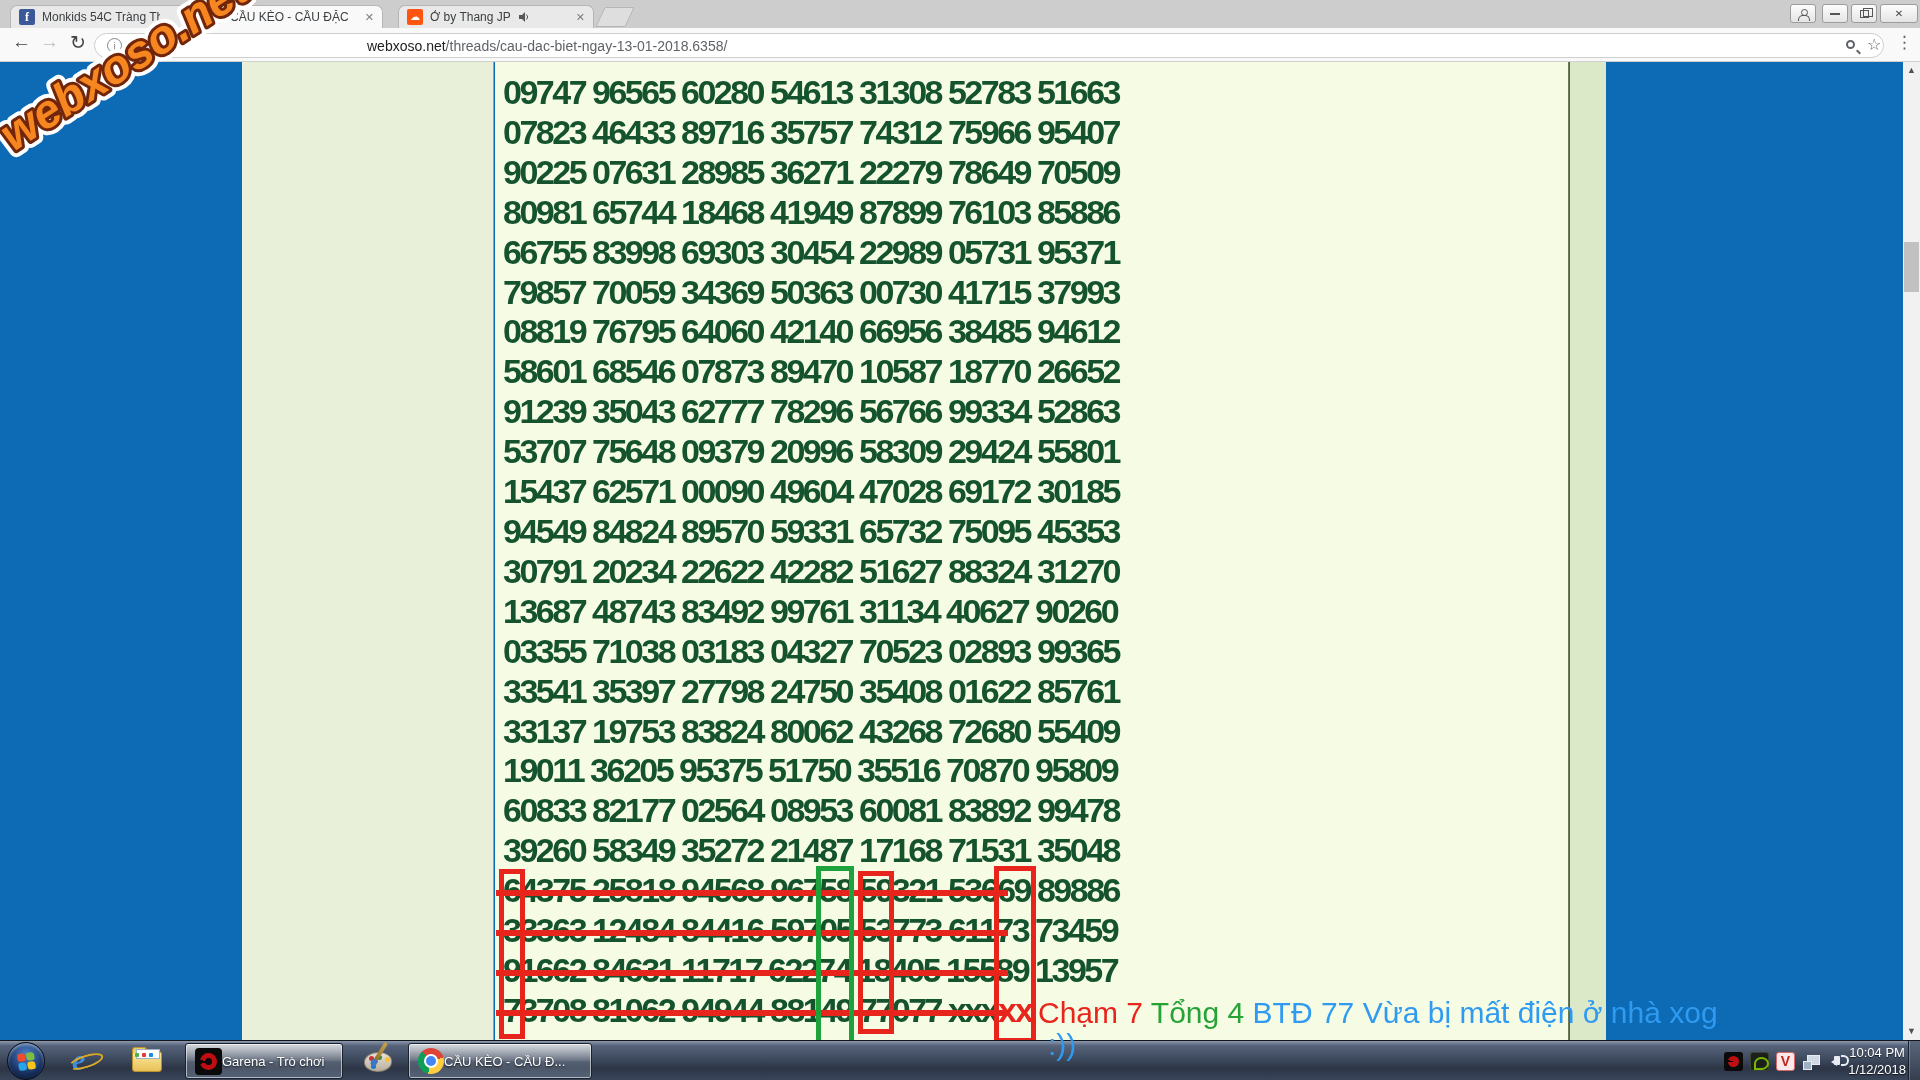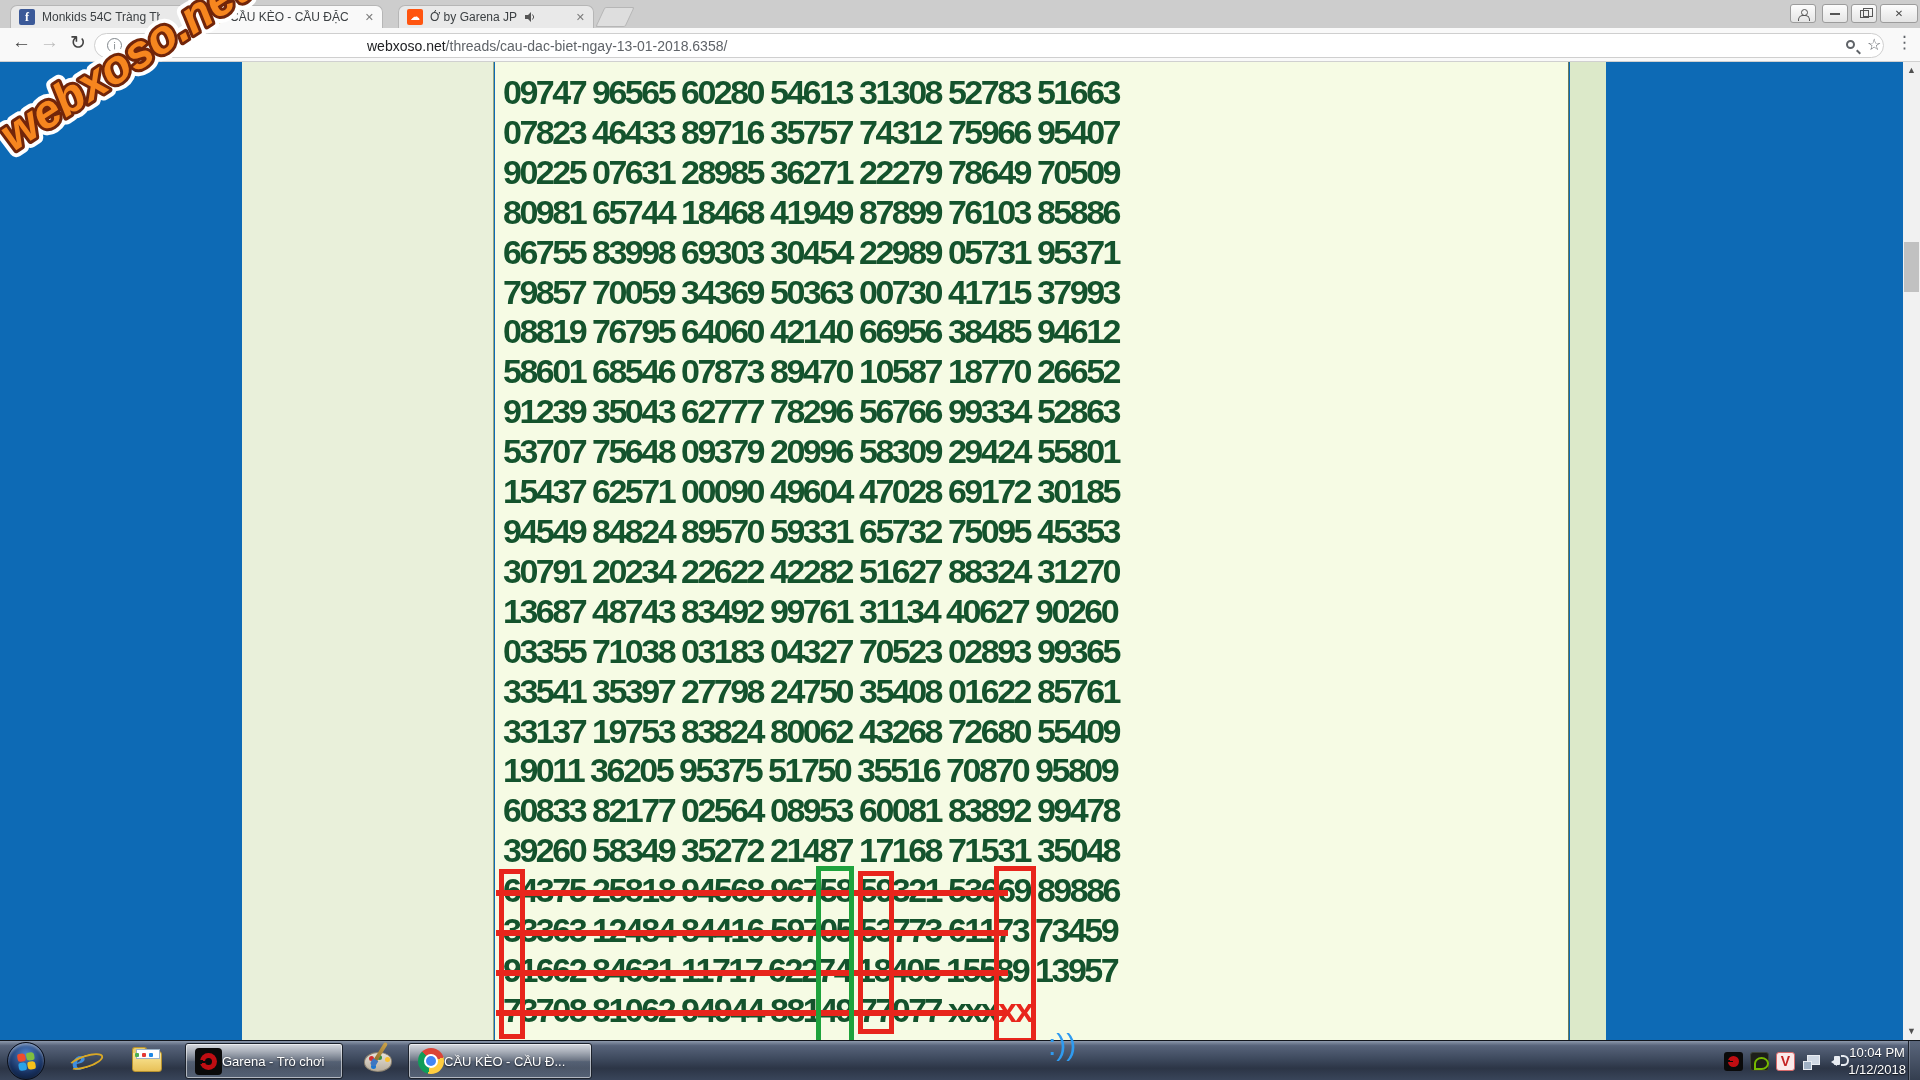--- a/index.html
+++ b/index.html
@@ -142,21 +142,21 @@
       <span class="tab-title">Monkids 54C Tràng Thi -</span>
       <span class="x">✕</span>
     </div>
     <div class="tab active" style="left:198px;width:185px;">
       <span class="fav fav-xs">xs</span>
       <span class="tab-title">CẦU KÈO - CẦU ĐẶC BIỆ</span>
       <span class="x">✕</span>
     </div>
     <div class="tab" style="left:398px;width:196px;">
       <span class="fav fav-sc">☁</span>
-      <span class="tab-title">Ở by Garena JP</span>
+      <span class="tab-title">Ở by Thang JP</span>
       <svg class="audio-ico" width="12" height="12" viewBox="0 0 12 12">
           <polygon points="1,4 4,4 7,1 7,11 4,8 1,8" fill="#555"></polygon>
           <path d="M8.5 3.5 a3.5 3.5 0 0 1 0 5" stroke="#555" fill="none"></path>
         </svg>
       <span class="x">✕</span>
     </div>
     <div class="newtab"></div>
     <div class="capbtns" style="left:1790px;">
       <div class="capbtn">
           <span class="person"></span>
@@ -199,20 +199,25 @@
   <div class="strike" style="top:970px;"></div>
   <div class="strike" style="top:1010px;"></div>
 
   <div class="hlbox" style="left:499px;top:869px;width:26px;height:170px;"></div>
   <div class="hlbox green" style="left:816px;top:866px;width:38px;height:181px;"></div>
   <div class="hlbox" style="left:858px;top:871px;width:36px;height:163px;"></div>
   <div class="hlbox" style="left:994px;top:866px;width:42px;height:177px;"></div>
 
   <div class="redxx">xx</div>
 
+  <div class="anno">
+    <span class="r">Chạm 7</span>
+    <span class="g">Tổng 4</span>
+    <span class="b">BTĐ 77 Vừa bị mất điện ở nhà xog</span>
+  </div>
   <div class="smiley">:))</div>
 
   <svg class="logo-svg" width="320" height="190">
     <g transform="rotate(-33 30 150)">
       <text x="18" y="152" font-size="47" font-weight="bold" font-style="italic" font-family="DejaVu Sans, sans-serif" fill="none" stroke="#ffffff" stroke-width="14" stroke-linejoin="round">webxoso.net</text>
       <text x="18" y="152" font-size="47" font-weight="bold" font-style="italic" font-family="DejaVu Sans, sans-serif" fill="none" stroke="#71250a" stroke-width="6" stroke-linejoin="round">webxoso.net</text>
       <text x="18" y="152" font-size="47" font-weight="bold" font-style="italic" font-family="DejaVu Sans, sans-serif" fill="#f6861f">webxoso.net</text>
     </g>
   </svg>
 

